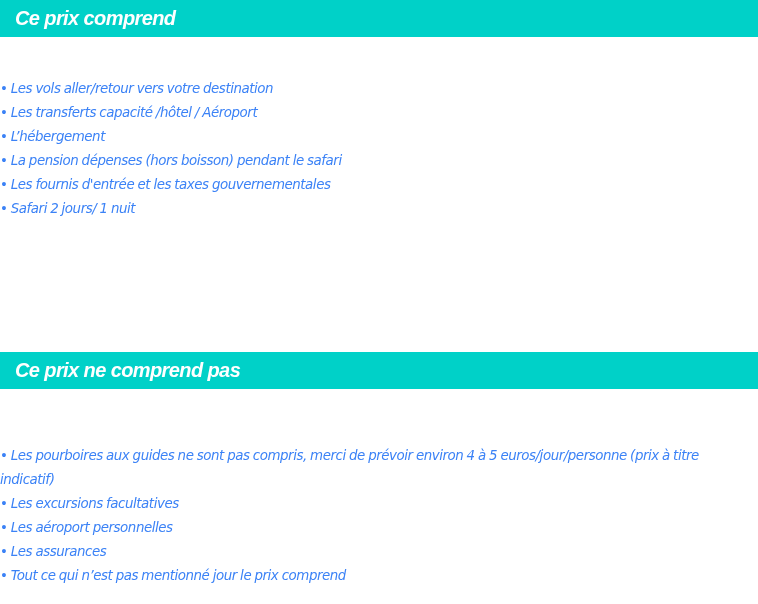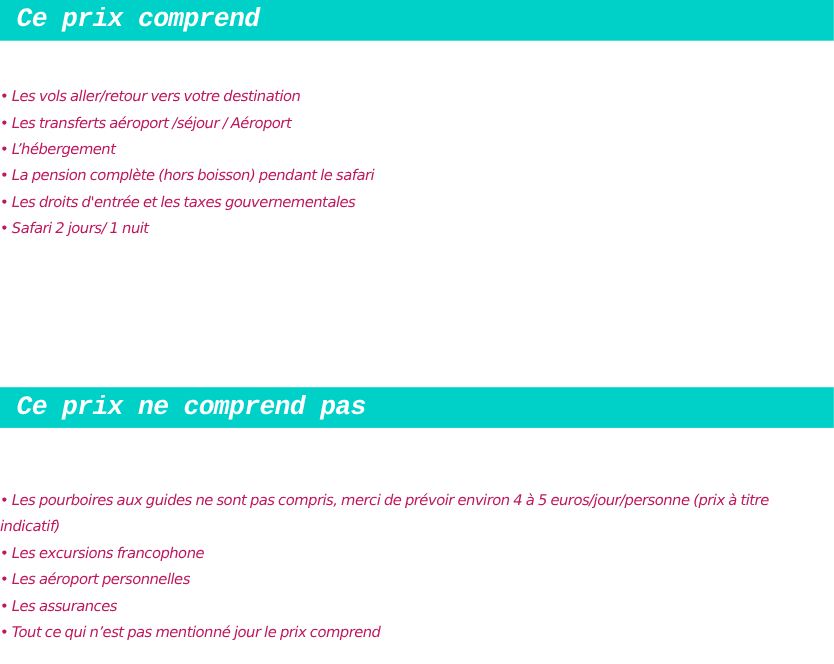--- a/index.html
+++ b/index.html
@@ -19,24 +19,24 @@
       left: 0;
       width: 758px;
       height: 37px;
       background: #00d1c8;
       box-sizing: border-box;
       padding-left: 15px;
     }
     .section-header h2 {
       margin: 0;
       color: #ffffff;
-      font-family: Liberation Mono, monospace;
+      font-family: Liberation Sans, sans-serif;
       font-style: italic;
       font-weight: bold;
-      font-size: 24px;
+      font-size: 20px;
       line-height: 37px;
       letter-spacing: -0.6px;
     }
     #hdr1 { top: 0; }
     #hdr2 { top: 352px; }
 
     .item-list {
       position: absolute;
       left: 0;
       width: 745px;
@@ -44,47 +44,47 @@
       padding: 0;
       list-style: none;
     }
     #list1 { top: 77px; }
     #list2 { top: 444px; }
     .item-list li {
       font-family: "DejaVu Sans", sans-serif;
       font-style: italic;
       font-size: 13.4px;
       line-height: 24px;
-      color: #be185d;
+      color: #3b82f6;
       letter-spacing: -0.45px;
       word-spacing: -0.5px;
     }
     .item-list li .bullet {
       font-style: normal;
     }
   </style>
 </head>
 <body>
 
 <div class="section-header" id="hdr1">
   <h2>Ce prix comprend</h2>
 </div>
 
 <ul class="item-list" id="list1">
   <li><span class="bullet">•</span> <span>Les vols aller/retour vers votre destination</span></li>
-  <li><span class="bullet">•</span> <span>Les transferts aéroport /séjour / Aéroport</span></li>
+  <li><span class="bullet">•</span> <span>Les transferts capacité /hôtel / Aéroport</span></li>
   <li><span class="bullet">•</span> <span>L’hébergement</span></li>
-  <li><span class="bullet">•</span> <span>La pension complète (hors boisson) pendant le safari</span></li>
-  <li><span class="bullet">•</span> <span>Les droits d'entrée et les taxes gouvernementales</span></li>
+  <li><span class="bullet">•</span> <span>La pension dépenses (hors boisson) pendant le safari</span></li>
+  <li><span class="bullet">•</span> <span>Les fournis d'entrée et les taxes gouvernementales</span></li>
   <li><span class="bullet">•</span> <span>Safari 2 jours/ 1 nuit</span></li>
 </ul>
 
 <div class="section-header" id="hdr2">
   <h2>Ce prix ne comprend pas</h2>
 </div>
 
 <ul class="item-list" id="list2">
   <li><span class="bullet">•</span> <span>Les pourboires aux guides ne sont pas compris, merci de prévoir environ 4 à 5 euros/jour/personne (prix à titre indicatif)</span></li>
-  <li><span class="bullet">•</span> <span>Les excursions francophone</span></li>
+  <li><span class="bullet">•</span> <span>Les excursions facultatives</span></li>
   <li><span class="bullet">•</span> <span>Les aéroport personnelles</span></li>
   <li><span class="bullet">•</span> <span>Les assurances</span></li>
   <li><span class="bullet">•</span> <span>Tout ce qui n’est pas mentionné jour le prix comprend</span></li>
 </ul>
 
 </body></html>

